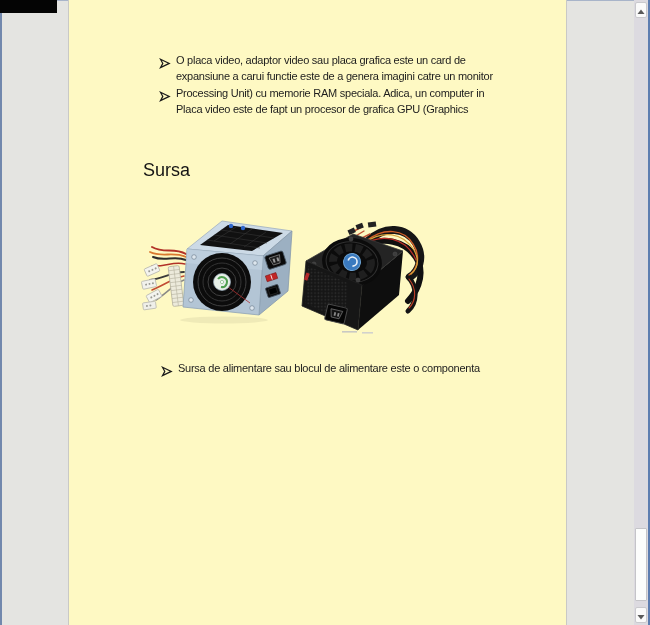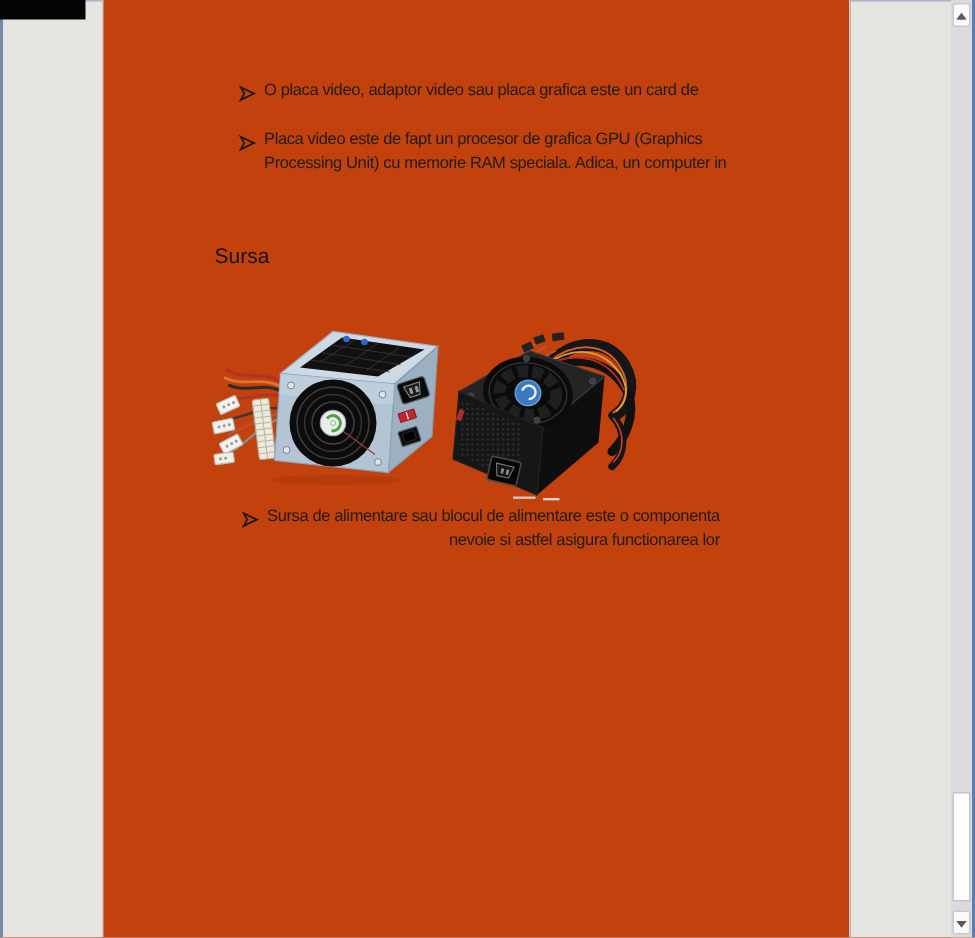--- a/index.html
+++ b/index.html
@@ -9,31 +9,31 @@
     font-family:"Liberation Sans", sans-serif;
   }
   .window-edge{position:absolute;top:0;height:625px;width:2px;}
   .edge-left{left:0;background:#7288ad;}
   .edge-right{left:648px;background:#5d7db0;}
   .top-edge{position:absolute;top:0;left:0;width:650px;height:1px;background:#a8b4c9;}
   .corner-artifact{position:absolute;left:0;top:0;width:57px;height:13px;background:#040404;}
 
   .page{
     position:absolute;left:68px;top:0;width:499px;height:625px;box-sizing:border-box;
-    background:#c2410c;border-left:1px solid #c9c9c6;border-right:1px solid #c9c9c6;
+    background:#fef9c3;border-left:1px solid #c9c9c6;border-right:1px solid #c9c9c6;
   }
   .bullet-item{position:absolute;}
   .bullet-marker{position:absolute;left:0;top:3px;width:12px;height:11px;}
   .bullet-lines{margin-left:17px;}
   .tline{
     white-space:nowrap;font-size:11px;line-height:16.4px;
     letter-spacing:-0.25px;color:#1d1d1d;
   }
   .heading{
-    position:absolute;left:74px;top:160px;font-size:14px;font-weight:500;
+    position:absolute;left:74px;top:160px;font-size:18px;font-weight:500;
     color:#141414;letter-spacing:0;line-height:20px;
   }
   .figure{position:absolute;}
   .fig-left{left:71px;top:214px;width:160px;height:122px;}
   .fig-right{left:221px;top:217px;width:150px;height:120px;}
 
   .scrollbar{position:absolute;left:634px;top:0;width:14px;height:625px;background:#dcdae0;}
   .scroll-btn{
     position:absolute;left:1px;width:12px;height:16px;box-sizing:border-box;
     background:#fafafa;border:1px solid #c9c9cd;border-radius:2px;
@@ -55,32 +55,33 @@
 <div class="page">
 
   <div class="bullet-item" style="left:90px;top:52px;">
     <span class="bullet-marker">
       <svg width="12" height="11" viewBox="0 0 12 11">
           <path d="M1.5 1.2 L10.3 5.4 L1.5 9.6 L3.8 5.4 Z" fill="none" stroke="#1a1a1a" stroke-width="1.2"></path>
         </svg>
     </span>
     <div class="bullet-lines">
       <div class="tline">O placa video, adaptor video sau placa grafica este un card de</div>
+      <div class="tline">expansiune a carui functie este de a genera imagini catre un monitor</div>
     </div>
   </div>
 
   <div class="bullet-item" style="left:90px;top:85px;">
     <span class="bullet-marker">
       <svg width="12" height="11" viewBox="0 0 12 11">
           <path d="M1.5 1.2 L10.3 5.4 L1.5 9.6 L3.8 5.4 Z" fill="none" stroke="#1a1a1a" stroke-width="1.2"></path>
         </svg>
     </span>
     <div class="bullet-lines">
+      <div class="tline">Processing Unit) cu memorie RAM speciala. Adica, un computer in</div>
       <div class="tline">Placa video este de fapt un procesor de grafica GPU (Graphics</div>
-      <div class="tline">Processing Unit) cu memorie RAM speciala. Adica, un computer in</div>
     </div>
   </div>
 
   <div class="heading">Sursa</div>
 
   <div class="figure fig-left">
     <svg width="160" height="122" viewBox="0 0 160 122">
       <ellipse cx="84" cy="106" rx="44" ry="3.5" fill="#000" opacity="0.06"></ellipse>
 
       <g stroke-linecap="round" fill="none">
@@ -233,29 +234,28 @@
       <rect x="15" y="56" width="3.5" height="7.5" fill="#b52b2b" transform="rotate(20 17 60)"></rect>
       <g transform="rotate(13 46 97)">
         <rect x="36" y="89" width="20" height="16" rx="1.5" fill="#050505" stroke="#4a4a4a" stroke-width="1"></rect>
         <path d="M40,93 L52,93 L50,101 L42,101 Z" fill="#141414" stroke="#7a7a7a" stroke-width="0.7"></path>
         <rect x="44" y="95.5" width="1.8" height="3.5" fill="#8a8a8a"></rect>
           <rect x="47.5" y="95.5" width="1.8" height="3.5" fill="#8a8a8a"></rect>
       </g>
     </svg>
   </div>
 
-  <div class="bullet-item" style="left:92px;top:336px;text-align:right;">
+  <div class="bullet-item" style="left:92px;top:360px;">
     <span class="bullet-marker">
       <svg width="12" height="11" viewBox="0 0 12 11">
           <path d="M1.5 1.2 L10.3 5.4 L1.5 9.6 L3.8 5.4 Z" fill="none" stroke="#1a1a1a" stroke-width="1.2"></path>
         </svg>
     </span>
     <div class="bullet-lines">
       <div class="tline">Sursa de alimentare sau blocul de alimentare este o componenta</div>
-      <div class="tline">nevoie si astfel asigura functionarea lor</div>
     </div>
   </div>
 </div>
 
 <div class="scrollbar">
   <div class="scroll-btn btn-up">
     <span>
       <svg width="8" height="6" viewBox="0 0 8 6">
           <path d="M4 0.5 L7.5 5 L0.5 5 Z" fill="#5a5a5a"></path>
           <rect x="2" y="4" width="4" height="1" fill="#5a5a5a"></rect>

